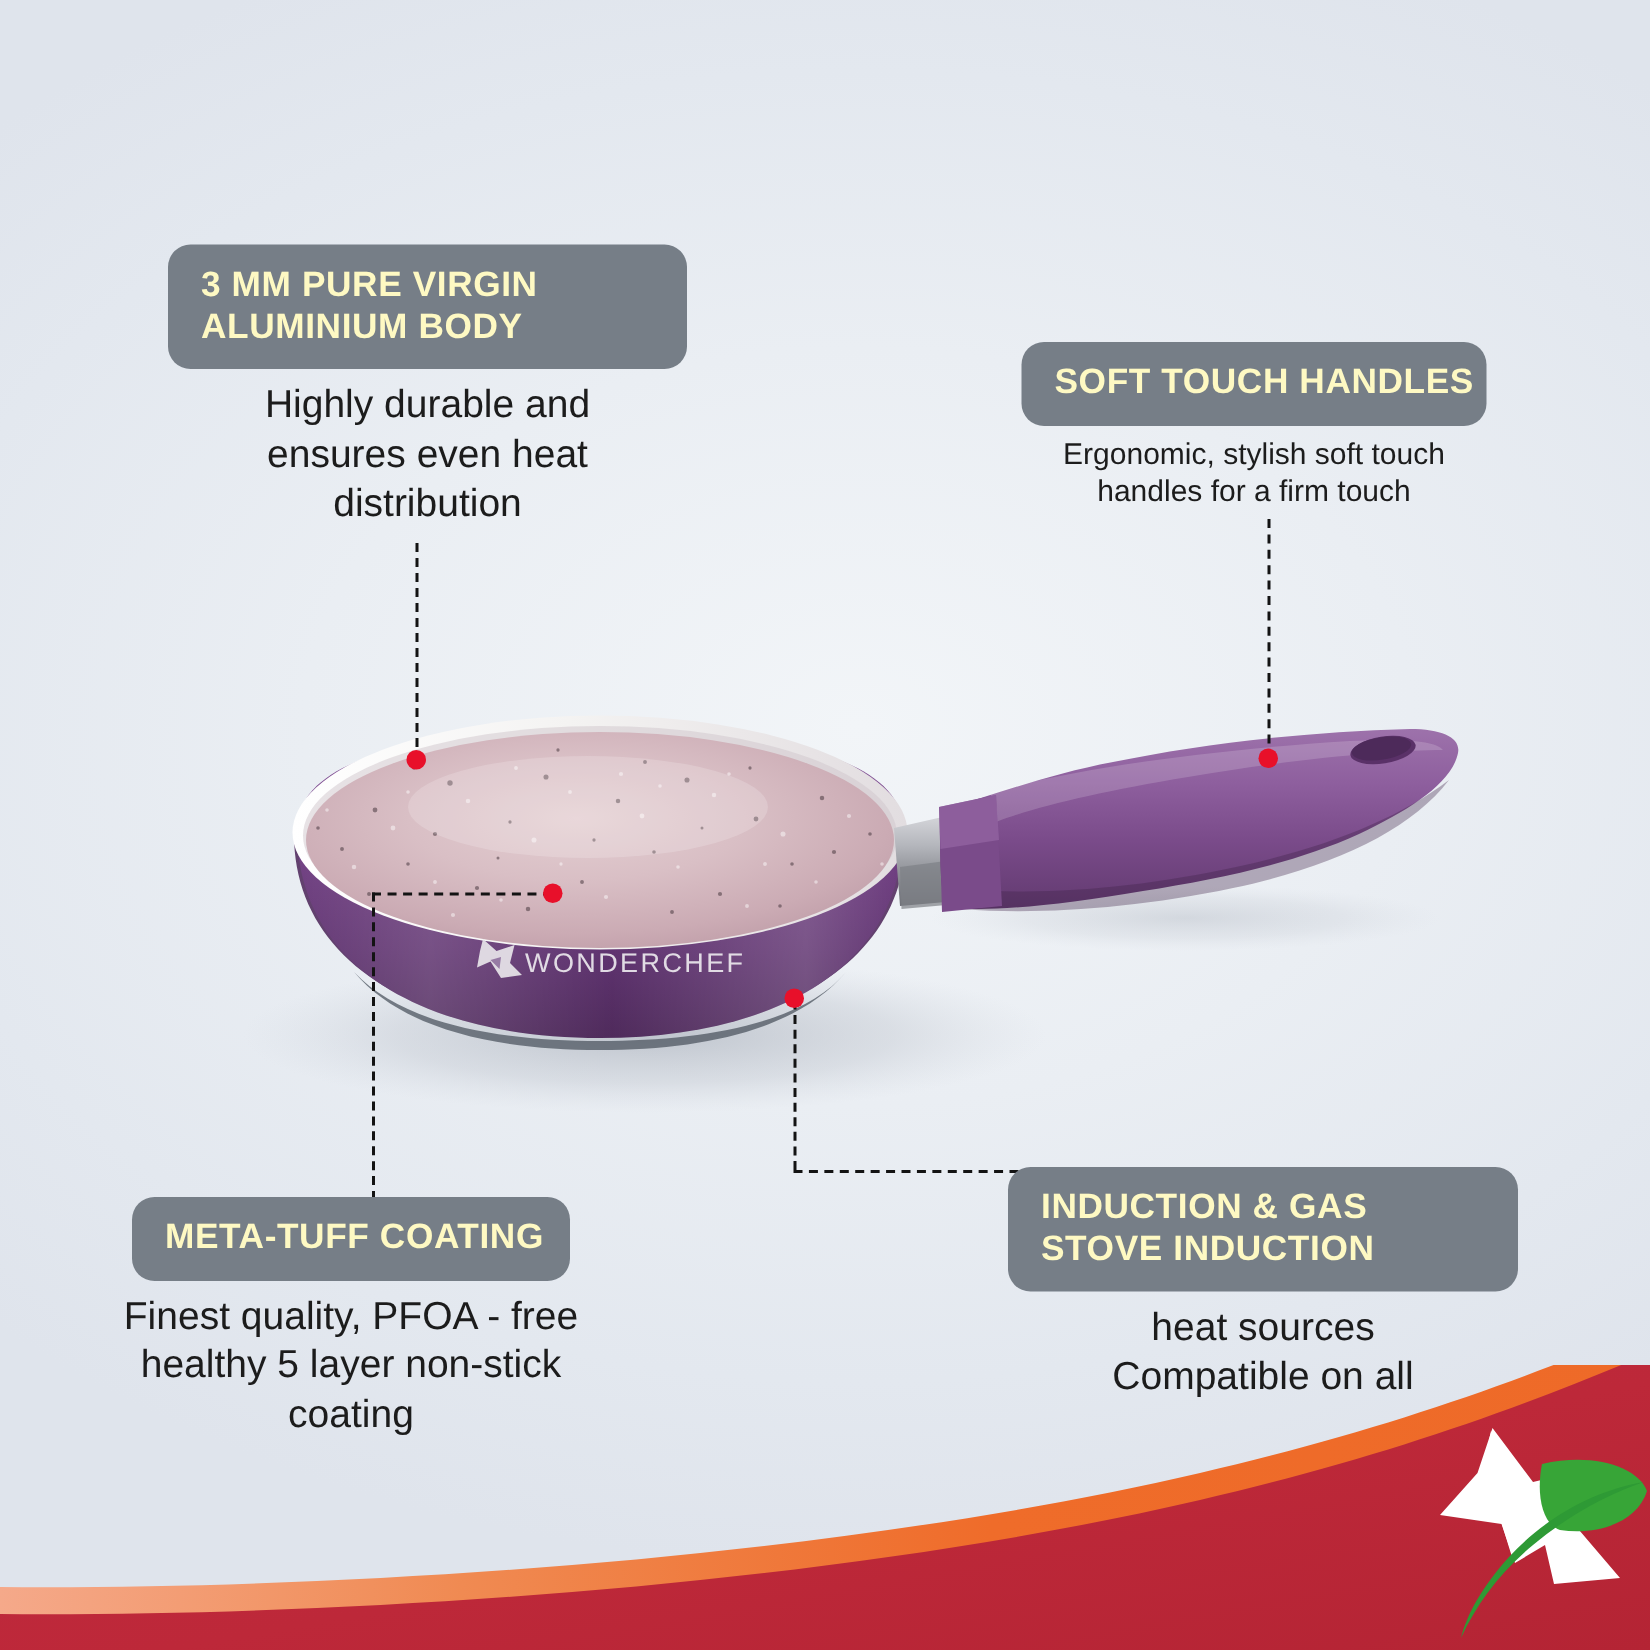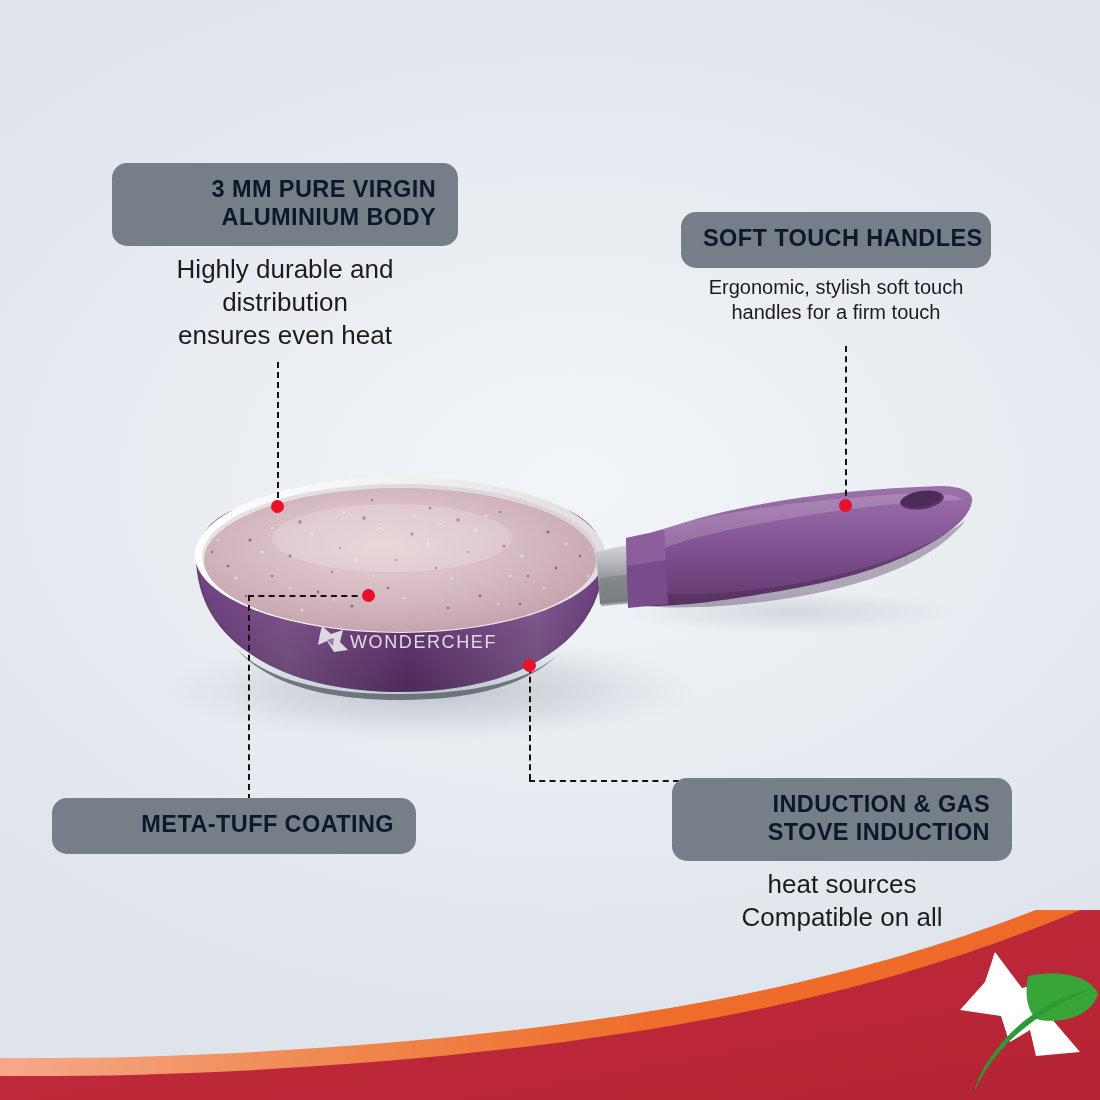--- a/index.html
+++ b/index.html
@@ -15,49 +15,49 @@
     width:1100px;height:1100px;
     background:
       radial-gradient(ellipse 820px 560px at 52% 44%, #f2f5f8 0%, #eaeef3 45%, #e3e8ef 78%, #dfe4ec 100%);
     overflow:hidden;
   }
 
   
   .callout{position:absolute;}
   .badge{
     background:#767e87;
-    color:#0f172a;
+    color:#fef9c3;
     border-radius:15px;
     font-weight:bold;
     letter-spacing:.4px;
-    text-align:right;
+    text-align:left;
     padding:13px 22px 15px 22px;
     line-height:1.18;
     box-sizing:border-box;
   }
   .badge .ln{display:block;white-space:nowrap;}
   .desc{
     color:#1c1c1c;
     text-align:center;
     line-height:1.26;
     margin-top:7px;
   }
   .desc .ln{display:block;white-space:nowrap;}
 
   
   #co-alu{left:112px;top:163px;width:346px;}
   #co-alu .badge{font-size:23.5px;}
   #co-alu .desc{font-size:26px;}
 
-  #co-handle{left:648px;top:212px;width:376px;}
+  #co-handle{left:648px;top:228px;width:376px;}
   #co-handle .badge{font-size:23.5px;width:310px;margin:0 auto;}
   #co-handle .desc{font-size:20px;}
 
   #co-coat{left:50px;top:798px;width:368px;}
-  #co-coat .badge{font-size:23.5px;width:364px;margin:0 auto;}
+  #co-coat .badge{font-size:23.5px;width:292px;margin:0 auto;}
   #co-coat .desc{font-size:26px;}
 
   #co-induct{left:672px;top:778px;width:340px;}
   #co-induct .badge{font-size:23.5px;}
   #co-induct .desc{font-size:26px;}
 
   
   .conn{position:absolute;}
   .vline{
     position:absolute;width:0;
@@ -280,38 +280,43 @@
     <div class="dot" style="left:523px;top:659px;"></div>
   </div>
 
   <div class="callout" id="co-alu">
     <div class="badge">
       <span class="ln">3 MM PURE VIRGIN</span>
       <span class="ln">ALUMINIUM BODY</span>
     </div>
     <div class="desc">
       <span class="ln">Highly durable and</span>
+      <span class="ln">ensures even heat</span>
       <span class="ln">distribution</span>
-      <span class="ln">ensures even heat</span>
     </div>
   </div>
 
   <div class="callout" id="co-handle">
     <div class="badge">
       <span class="ln">SOFT TOUCH HANDLES</span>
     </div>
     <div class="desc">
       <span class="ln">Ergonomic, stylish soft touch</span>
       <span class="ln">handles for a firm touch</span>
     </div>
   </div>
 
   <div class="callout" id="co-coat">
     <div class="badge">
       <span class="ln">META-TUFF COATING</span>
+    </div>
+    <div class="desc">
+      <span class="ln">Finest quality, PFOA - free</span>
+      <span class="ln">healthy 5 layer non-stick</span>
+      <span class="ln">coating</span>
     </div>
   </div>
 
   <div class="callout" id="co-induct">
     <div class="badge">
       <span class="ln">INDUCTION &amp; GAS</span>
       <span class="ln">STOVE INDUCTION</span>
     </div>
     <div class="desc">
       <span class="ln">heat sources</span>

